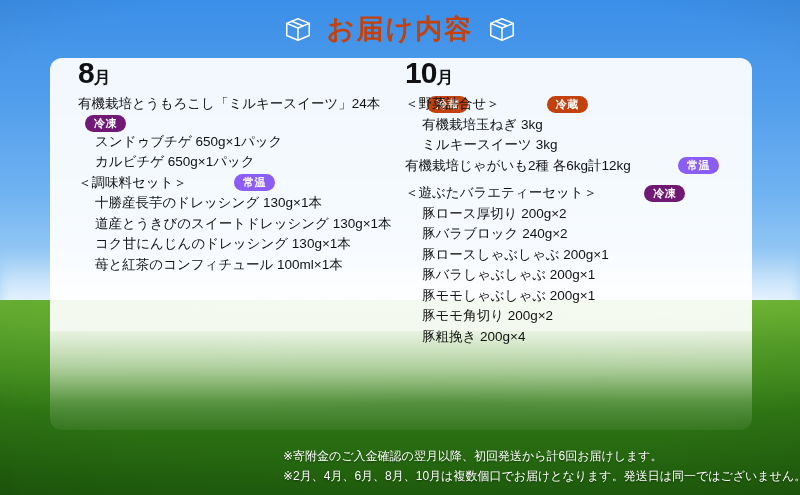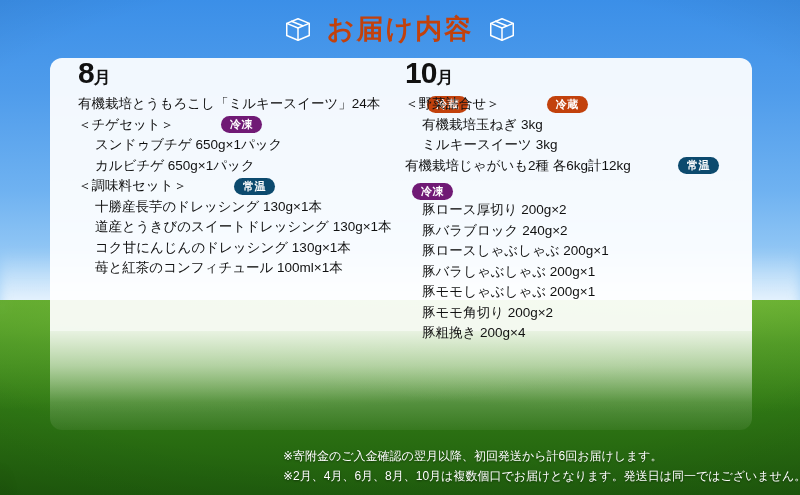--- a/index.html
+++ b/index.html
@@ -84,21 +84,21 @@
   .spacer{height:7px;}
 
   .badge{
     display:inline-block;margin-left:7px;
     padding:1px 9px 2px 9px;border-radius:9px;
     font-size:11px;font-weight:700;color:#fff;line-height:14px;
     letter-spacing:.5px;vertical-align:middle;
   }
   .badge-reizo{background:#c2410c;}
   .badge-reito{background:#701a75;}
-  .badge-joon{background:#0c4a6e;}
+  .badge-joon{background:#8b5cf6;}
 
   
   .notes{
     position:absolute;left:283px;top:446px;width:500px;z-index:7;
     color:#ffffff;font-size:12px;line-height:20px;
     text-shadow:0 1px 2px rgba(0,0,0,.45);
   }
   .notes div{white-space:nowrap;}
 </style>
 </head>
@@ -135,21 +135,20 @@
 <div class="card-foot"></div>
 
 <div class="card-inner">
   <div class="col col-left" id="col-left">
       <div class="month"><span>8</span><span class="suffix">月</span></div>
       <div class="line group">
         <span>有機栽培とうもろこし「ミルキースイーツ」24本</span>
         <span class="badge badge-reizo">冷蔵</span>
       </div>
       <div class="line group">
-        <span>＜チゲセット＞</span>
         <span class="badge badge-reito">冷凍</span>
       </div>
       <div class="line indent">
         <span>スンドゥブチゲ 650g×1パック</span>
       </div>
       <div class="line indent">
         <span>カルビチゲ 650g×1パック</span>
       </div>
       <div class="line group">
         <span>＜調味料セット＞</span>
@@ -179,20 +178,21 @@
       </div>
       <div class="line indent">
         <span>ミルキースイーツ 3kg</span>
       </div>
       <div class="line group">
         <span>有機栽培じゃがいも2種 各6kg計12kg</span>
         <span class="badge badge-joon">常温</span>
       </div>
       <div class="spacer"></div>
       <div class="line group">
+        <span>＜遊ぶたバラエティーセット＞</span>
         <span class="badge badge-reito">冷凍</span>
       </div>
       <div class="line indent">
         <span>豚ロース厚切り 200g×2</span>
       </div>
       <div class="line indent">
         <span>豚バラブロック 240g×2</span>
       </div>
       <div class="line indent">
         <span>豚ロースしゃぶしゃぶ 200g×1</span>

